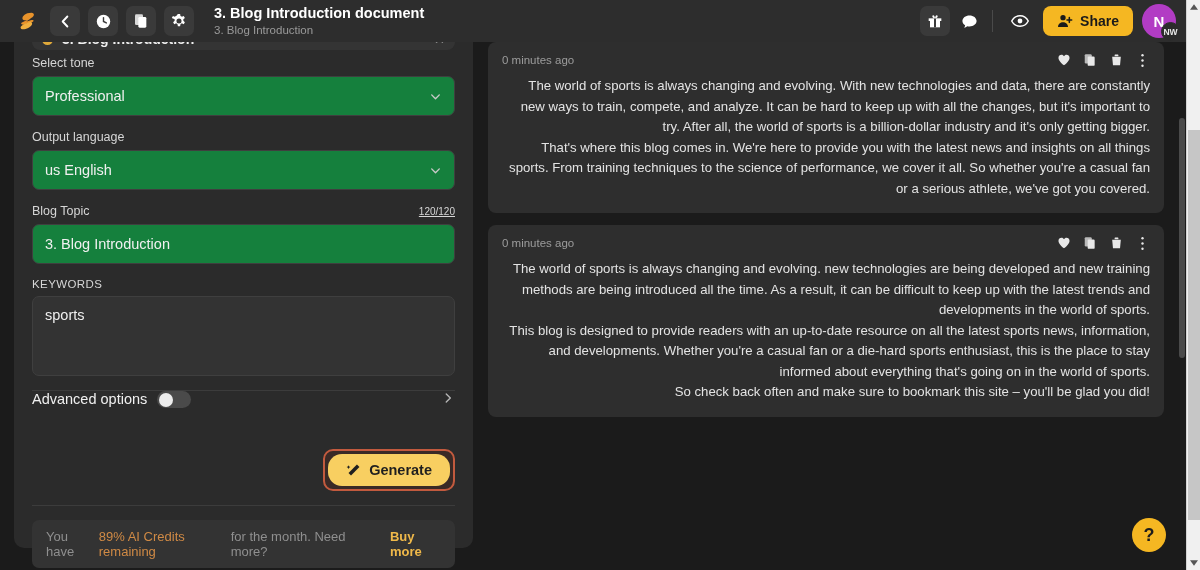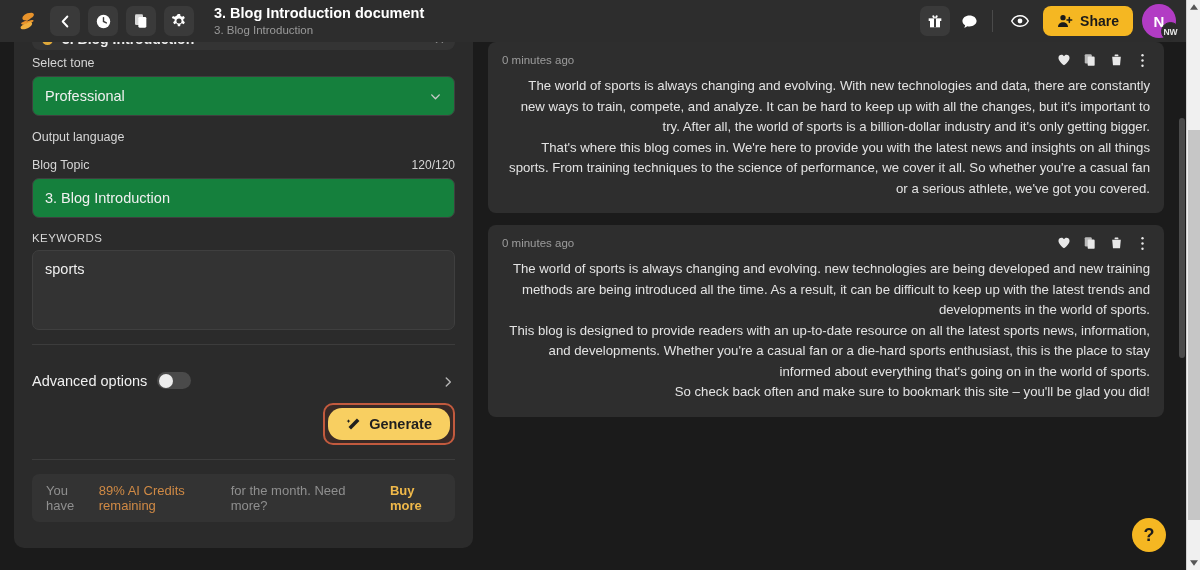--- a/index.html
+++ b/index.html
@@ -86,21 +86,21 @@
   .pill-label { font-size:14px; font-weight:bold; color:#efefef; white-space:nowrap; }
   .pill-x { margin-left:auto; color:#9a9a9a; font-size:13px; }
 
   .form { position:absolute; top:56px; left:18px; right:18px; }
   .field-label {
     font-size:12.5px; color:#d6d6d6;
     margin-bottom:6px; display:block;
   }
   .label-row { display:flex; align-items:baseline; justify-content:space-between; margin-bottom:6px; }
   .label-row .field-label { margin-bottom:0; }
-  .counter { font-size:12px; color:#d6d6d6; }
+  .counter { font-size:10px; color:#d6d6d6;text-decoration:underline; }
 
   .select-box, .text-box {
     width:100%; height:40px;
     background:#15803d;
     border:1px solid #3f3f3f;
     border-radius:7px;
     display:flex; align-items:center;
     padding:0 12px;
     font-size:14.5px; color:#f0f0f0;
     cursor:pointer;
@@ -116,21 +116,21 @@
   .textarea-box {
     width:100%; height:80px;
     background:#333333; border:1px solid #3f3f3f;
     border-radius:7px; padding:10px 12px;
     font-size:14.5px; color:#f0f0f0;
     cursor:text;
   }
   .divider { height:1px; background:#3c3c3c; margin:14px 0 0; }
 
   .adv-row {
-    display:flex; align-items:flex-end;
+    display:flex; align-items:flex-start;
     height:44px; cursor:pointer;
   }
   .adv-label { font-size:14.5px; color:#f0f0f0; }
   .toggle {
     width:34px; height:17px; border-radius:9px;
     background:#4a4a4a; margin-left:10px;
     position:relative; flex:none;
   }
   .toggle .knob {
     position:absolute; left:1.5px; top:1.5px;
@@ -321,20 +321,28 @@
         <span class="chev">
           <svg width="13" height="13" viewBox="0 0 24 24">
               <path d="M5 9 L12 16 L19 9" stroke="#c9c9c9" stroke-width="2.6" fill="none" stroke-linecap="round" stroke-linejoin="round"></path>
             </svg>
         </span>
       </div>
     </div>
 
     <div class="field">
       <span class="field-label">Output language</span>
+      <div class="select-box">
+        <span>us English</span>
+        <span class="chev">
+          <svg width="13" height="13" viewBox="0 0 24 24">
+              <path d="M5 9 L12 16 L19 9" stroke="#c9c9c9" stroke-width="2.6" fill="none" stroke-linecap="round" stroke-linejoin="round"></path>
+            </svg>
+        </span>
+      </div>
     </div>
 
     <div class="field">
       <div class="label-row">
         <span class="field-label">Blog Topic</span>
         <span class="counter">120/120</span>
       </div>
       <div class="text-box">
         <span>3. Blog Introduction</span>
       </div>

